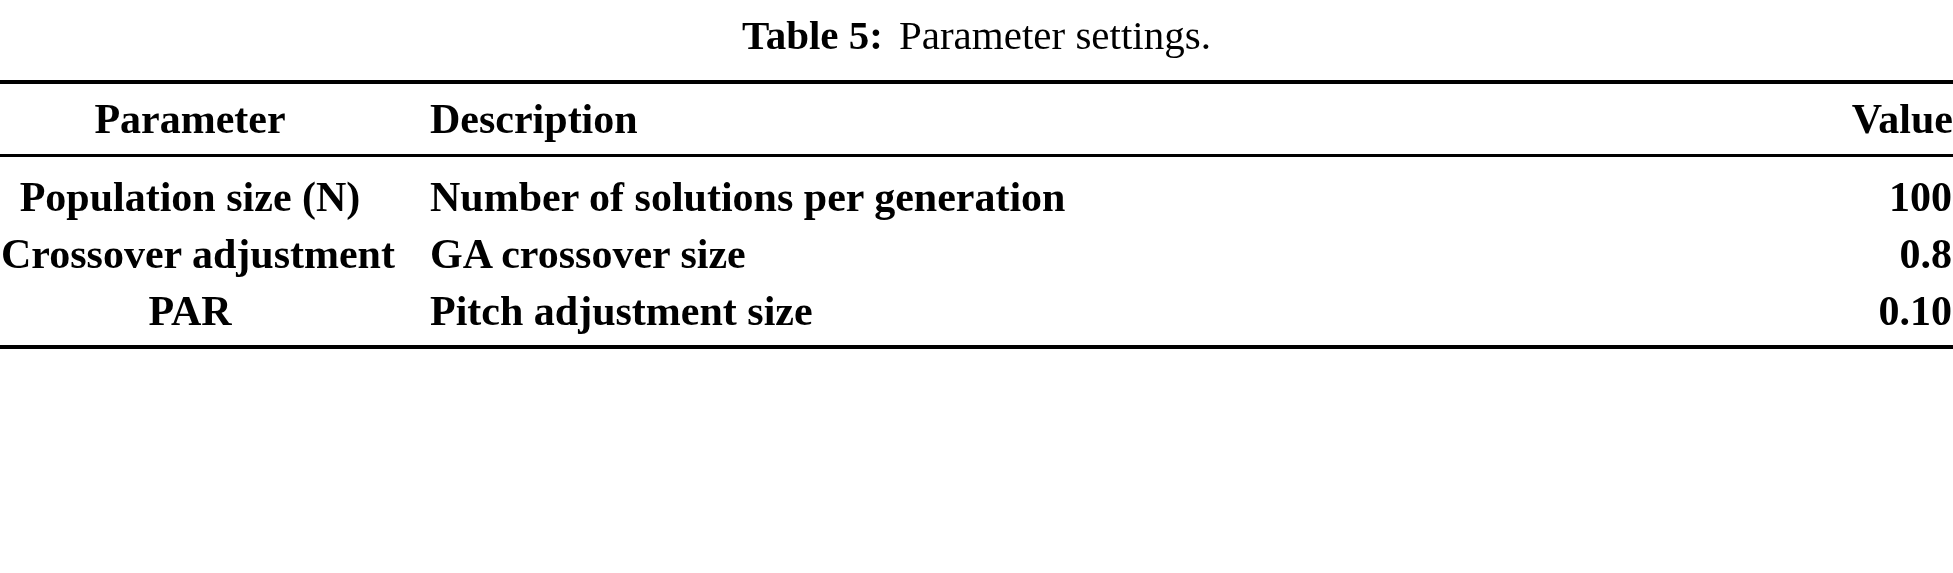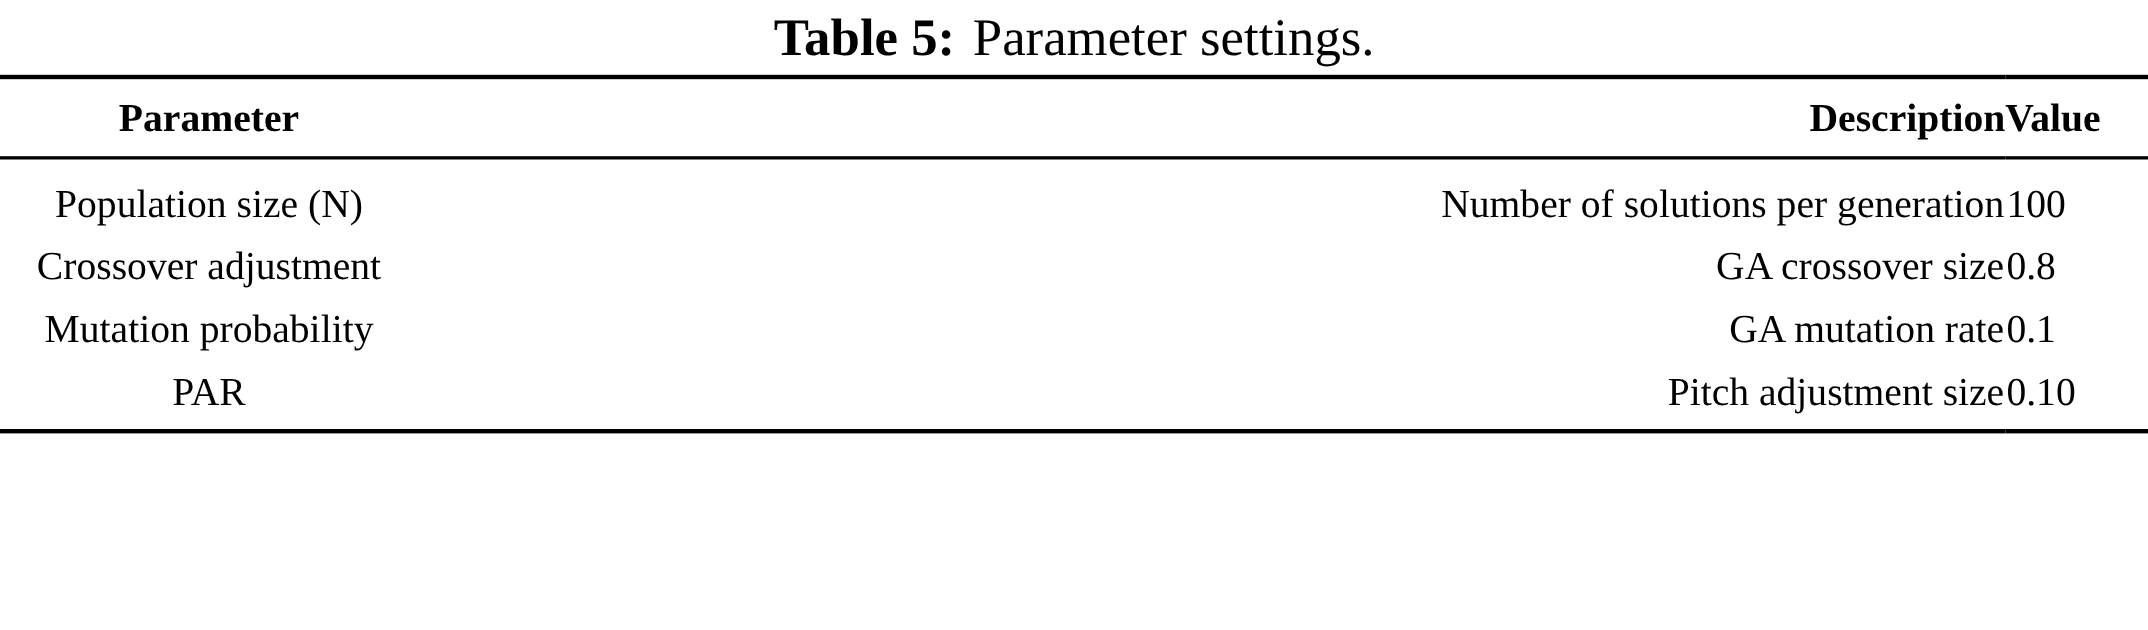--- a/index.html
+++ b/index.html
@@ -13,57 +13,58 @@
   .page {
     width: 1953px;
     height: 573px;
     font-family: "Liberation Serif", "DejaVu Serif", serif;
     color: #000000;
     background: #ffffff;
   }
   .caption {
     margin-top: 12px;
     text-align: center;
-    font-size: 48px;
+    font-size: 41px;
     line-height: 46px;
     white-space: nowrap;
   }
   .caption-label {
     font-weight: bold;
     margin-right: 16px;
   }
   table.param-table {
     width: 100%;
     border-collapse: collapse;
     table-layout: fixed;
-    margin-top: 10px;
+    margin-top: 22px;
     border-top: 4px solid #000000;
     border-bottom: 4px solid #000000;
-    font-size: 36px;
+    font-size: 42px;
   }
   col.c-param { width: 380px; }
   col.c-desc  { width: 1443px; }
   col.c-value { width: 130px; }
   thead th {
     font-weight: bold;
     height: 70px;
     vertical-align: middle;
     border-bottom: 3px solid #000000;
     padding: 0;
     white-space: nowrap;
   }
   th.col-param, td.col-param { text-align: center; }
-  th.col-desc,  td.col-desc  { text-align: right; padding-left: 50px; }
-  th.col-value, td.col-value { text-align: left; }
+  th.col-desc,  td.col-desc  { text-align: left; padding-left: 50px; }
+  th.col-value, td.col-value { text-align: right; }
   tbody td {
     height: 57px;
     vertical-align: middle;
     padding-top: 0;
     padding-bottom: 0;
     white-space: nowrap;
+    font-weight: bold;
   }
   tbody tr:first-child td { padding-top: 11px; }
   tbody tr:last-child td  { padding-bottom: 6px; }
 </style>
 </head>
 <body>
 
 <div class="page">
 
   <div class="caption">
@@ -88,25 +89,20 @@
         <td class="col-param">Population size (N)</td>
         <td class="col-desc">Number of solutions per generation</td>
         <td class="col-value">100</td>
       </tr>
       <tr>
         <td class="col-param">Crossover adjustment</td>
         <td class="col-desc">GA crossover size</td>
         <td class="col-value">0.8</td>
       </tr>
       <tr>
-        <td class="col-param">Mutation probability</td>
-        <td class="col-desc">GA mutation rate</td>
-        <td class="col-value">0.1</td>
-      </tr>
-      <tr>
         <td class="col-param">PAR</td>
         <td class="col-desc">Pitch adjustment size</td>
         <td class="col-value">0.10</td>
       </tr>
     </tbody>
   </table>
 
 </div>
 
 </body></html>

